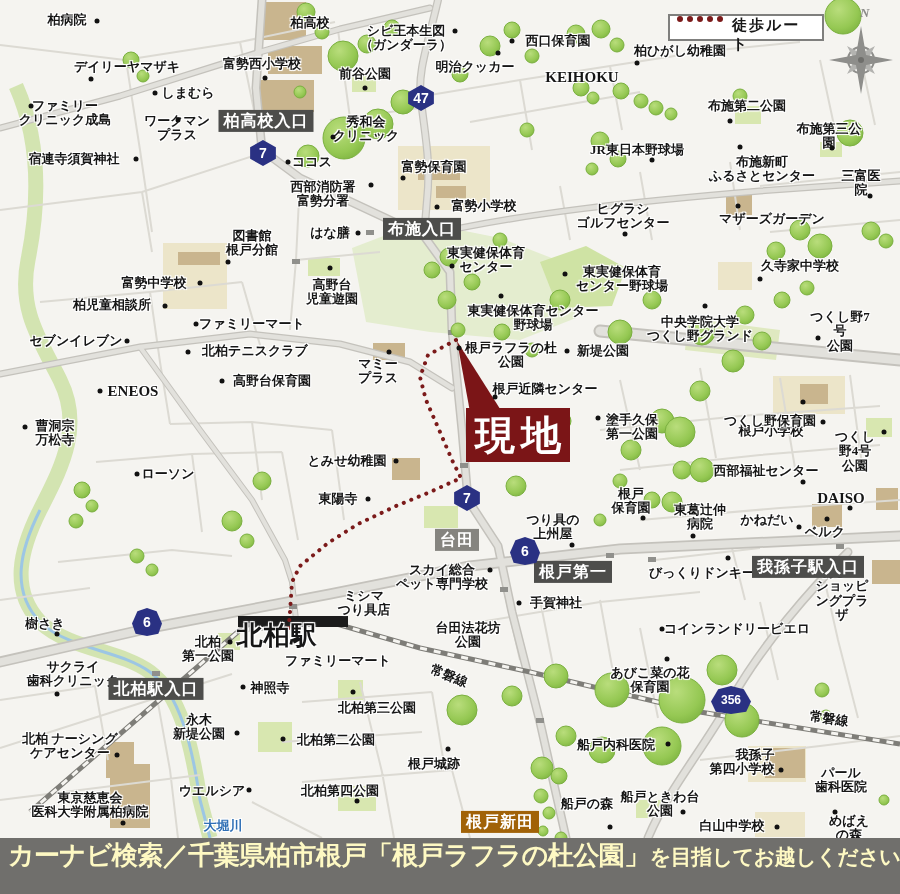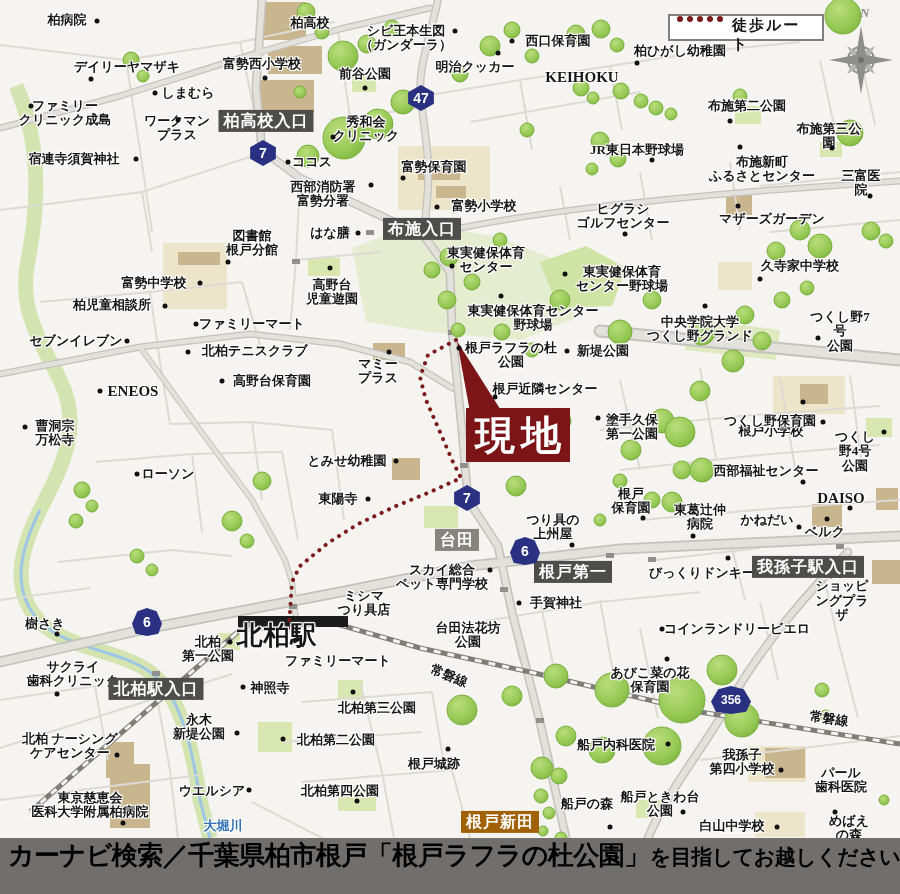--- a/index.html
+++ b/index.html
@@ -26,21 +26,21 @@
         letter-spacing:6px;padding-left:6px;box-sizing:border-box;}
   #legend{position:absolute;left:668px;top:14px;width:156px;height:27px;background:#fff;
           border:2px solid #7f7f7d;box-sizing:border-box;display:flex;align-items:flex-start;
           padding:0 7px;}
   #legend .dots{display:flex;gap:4px;margin-right:9px;}
   #legend .ldot{width:6px;height:6px;border-radius:50%;}
   #legend .ltext{font-weight:bold;font-size:15px;color:#161616;letter-spacing:2px;}
   #compass{position:absolute;left:826px;top:18px;}
   #compass-n{position:absolute;left:860px;top:5px;font-size:13px;font-weight:bold;
           color:#8a8a88;font-style:italic;}
-  #caption{position:absolute;left:0;top:838px;width:900px;height:56px;color:#000000;
+  #caption{position:absolute;left:0;top:838px;width:900px;height:56px;color:#fef9c3;
            display:flex;align-items:baseline;padding-left:8px;box-sizing:border-box;
            overflow:hidden;white-space:nowrap;}
   .cap-main{font-weight:bold;font-size:26px;letter-spacing:-0.5px;}
   .cap-suffix{font-weight:bold;font-size:21px;letter-spacing:-0.5px;}
 </style>
 </head>
 <body>
 
 <div id="stage">
   <div id="map">
@@ -441,21 +441,21 @@
         <div class="lbl" style="left: 212px; top: 791px;">ウエルシア</div>
         <div class="dot" style="left: 249px; top: 790px;"></div>
         <div class="lbl" style="left: 223px; top: 826px; color: rgb(47, 111, 181);">大堀川</div>
         <div class="lbl" style="left: 616px; top: 745px;">船戸内科医院</div>
         <div class="dot" style="left: 668px; top: 744px;"></div>
         <div class="lbl" style="left: 650px; top: 680px;">あびこ菜の花
 保育園</div>
         <div class="dot" style="left: 667px; top: 659px;"></div>
         <div class="lbl" style="left: 737px; top: 629px;">コインランドリービエロ</div>
         <div class="dot" style="left: 662px; top: 629px;"></div>
-        <div class="lbl" style="left: 742px; top: 762px;">我孫子
+        <div class="lbl" style="left: 742px; top: 762px; text-align: right;">我孫子
 第四小学校</div>
         <div class="dot" style="left: 781px; top: 770px;"></div>
         <div class="lbl" style="left: 841px; top: 780px;">パール
 歯科医院</div>
         <div class="lbl" style="left: 660px; top: 804px;">船戸ときわ台
 公園</div>
         <div class="dot" style="left: 683px; top: 812px;"></div>
         <div class="lbl" style="left: 587px; top: 804px;">船戸の森</div>
         <div class="dot" style="left: 610px; top: 827px;"></div>
         <div class="lbl" style="left: 732px; top: 826px;">白山中学校</div>

